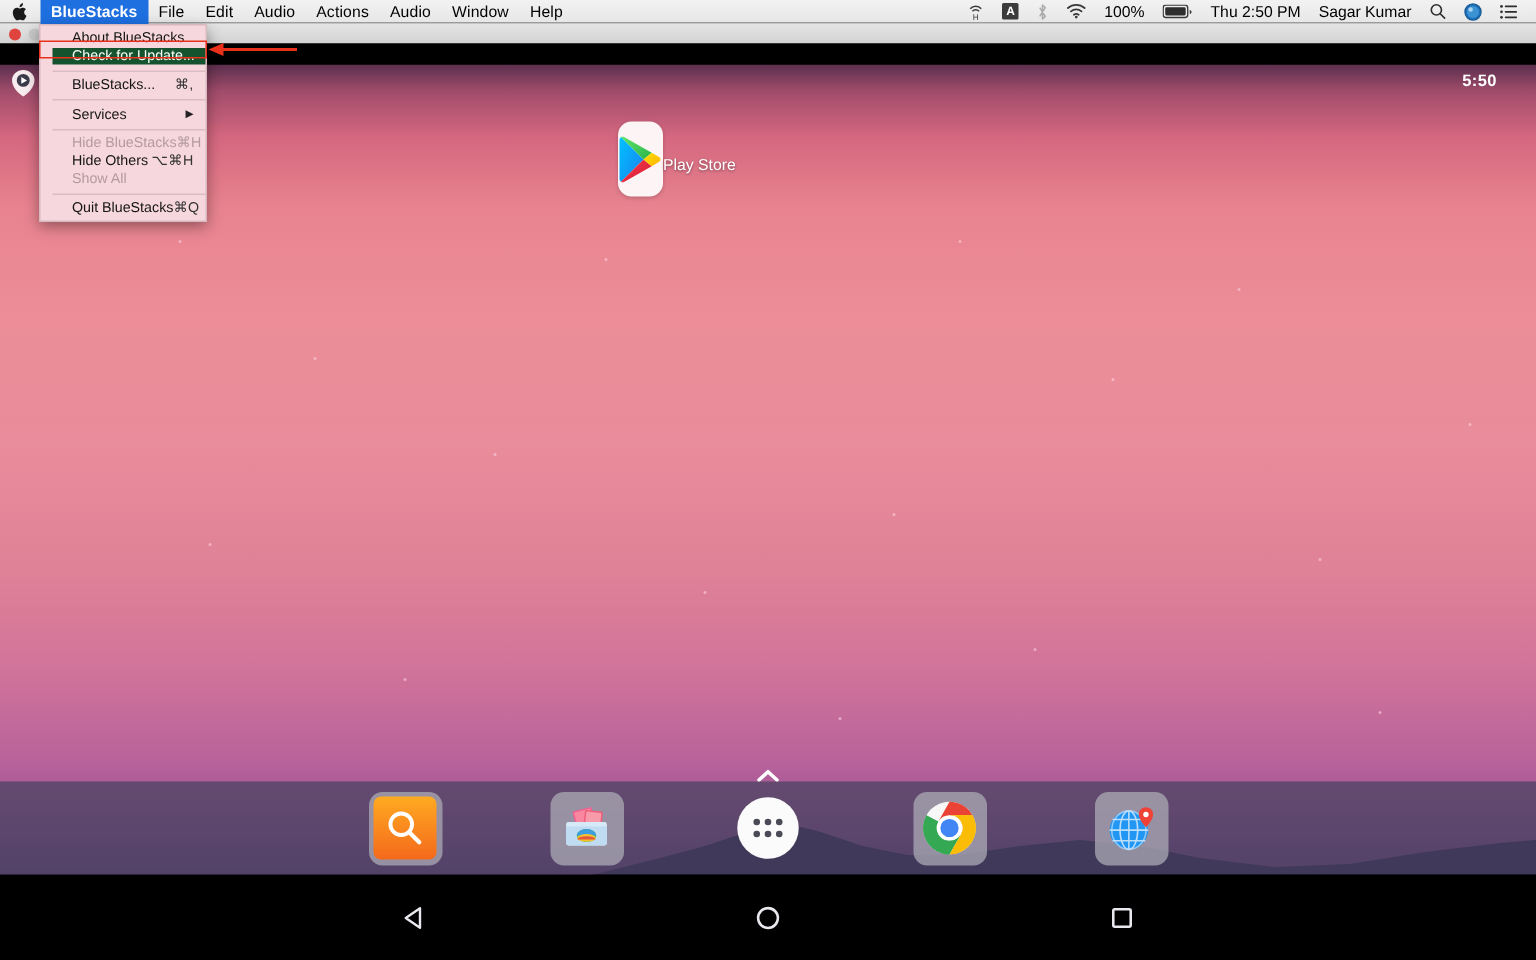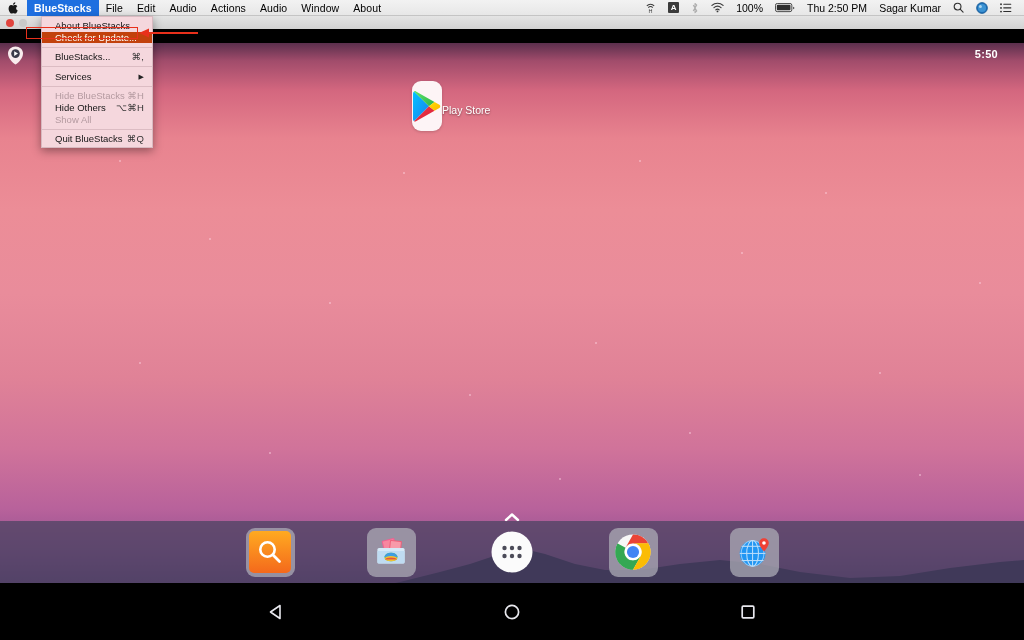--- a/index.html
+++ b/index.html
@@ -42,30 +42,30 @@
     justify-content:center; border-radius:1px;
   }
   .dim { opacity:.33; }
 
   
   .dropdown {
     position:absolute; top:16px; left:26px; width:112px;
     background:#f5d7dd; z-index:70;
     border:1px solid #d8b9c0;
     box-shadow:0 3px 9px rgba(0,0,0,.38);
-    padding:3px 0 2px 0;
-    font-size:9.5px; color:#141414;margin-left:15px;
+    padding:3px 0 2px 8px;
+    font-size:9.5px; color:#141414;
   }
   .dd-item {
     height:11.6px; display:flex; align-items:center;
     padding:0 8px 0 13px; white-space:nowrap; line-height:11.6px;
   }
   .dd-item .lbl { flex:1; }
   .dd-item .sc { color:#333; font-size:9.5px; letter-spacing:.2px; }
-  .dd-item.sel { background:#c2410c; color:#fff; }
+  .dd-item.sel { background:#14532d; color:#fff; }
   .dd-item.disabled { color:#b49aa0; }
   .dd-item.disabled .sc { color:#b49aa0; }
   .dd-sep { height:1px; background:#dcbcc3; margin:3.5px 0; }
   .dd-arrow { font-size:7px; color:#222; }
 
   
   .sel-outline {
     position:absolute; left:26px; top:26.5px; width:112px; height:12.5px;
     border:1.6px solid #e8301b; z-index:80; pointer-events:none;
   }
@@ -184,21 +184,21 @@
             <path fill="#1a1a1a" d="M11.4 9c0-2 1.6-2.9 1.7-3-.9-1.4-2.4-1.5-2.9-1.6-1.2-.1-2.4.7-3 .7-.6 0-1.6-.7-2.6-.7-1.3 0-2.6.8-3.2 2-1.4 2.4-.4 6 1 8 .7 1 1.5 2 2.5 2 1 0 1.4-.6 2.6-.6s1.5.6 2.6.6c1.1 0 1.8-1 2.4-2 .8-1.1 1.1-2.2 1.1-2.3 0 0-2.2-.8-2.2-3.1zM9.5 2.9c.5-.7.9-1.6.8-2.6-.8 0-1.8.5-2.4 1.2-.5.6-1 1.6-.8 2.5.9.1 1.8-.4 2.4-1.1z"></path>
           </svg>
       </div>
       <div class="mb-item app active">BlueStacks</div>
       <div class="mb-item">File</div>
       <div class="mb-item">Edit</div>
       <div class="mb-item">Audio</div>
       <div class="mb-item">Actions</div>
       <div class="mb-item">Audio</div>
       <div class="mb-item">Window</div>
-      <div class="mb-item">About</div>
+      <div class="mb-item">Help</div>
     </div>
 
     <div class="mb-right">
       <div class="mb-r">
         <svg width="11" height="12" viewBox="0 0 12 13">
           <path d="M2 4.2a5.2 5.2 0 018 0" stroke="#3a3a3a" stroke-width="1.1" fill="none"></path>
           <path d="M3.6 6a3.2 3.2 0 014.8 0" stroke="#3a3a3a" stroke-width="1.1" fill="none"></path>
           <text x="6" y="12" font-size="6" fill="#3a3a3a" text-anchor="middle" font-family="Liberation Sans">H</text>
         </svg>
       </div>

